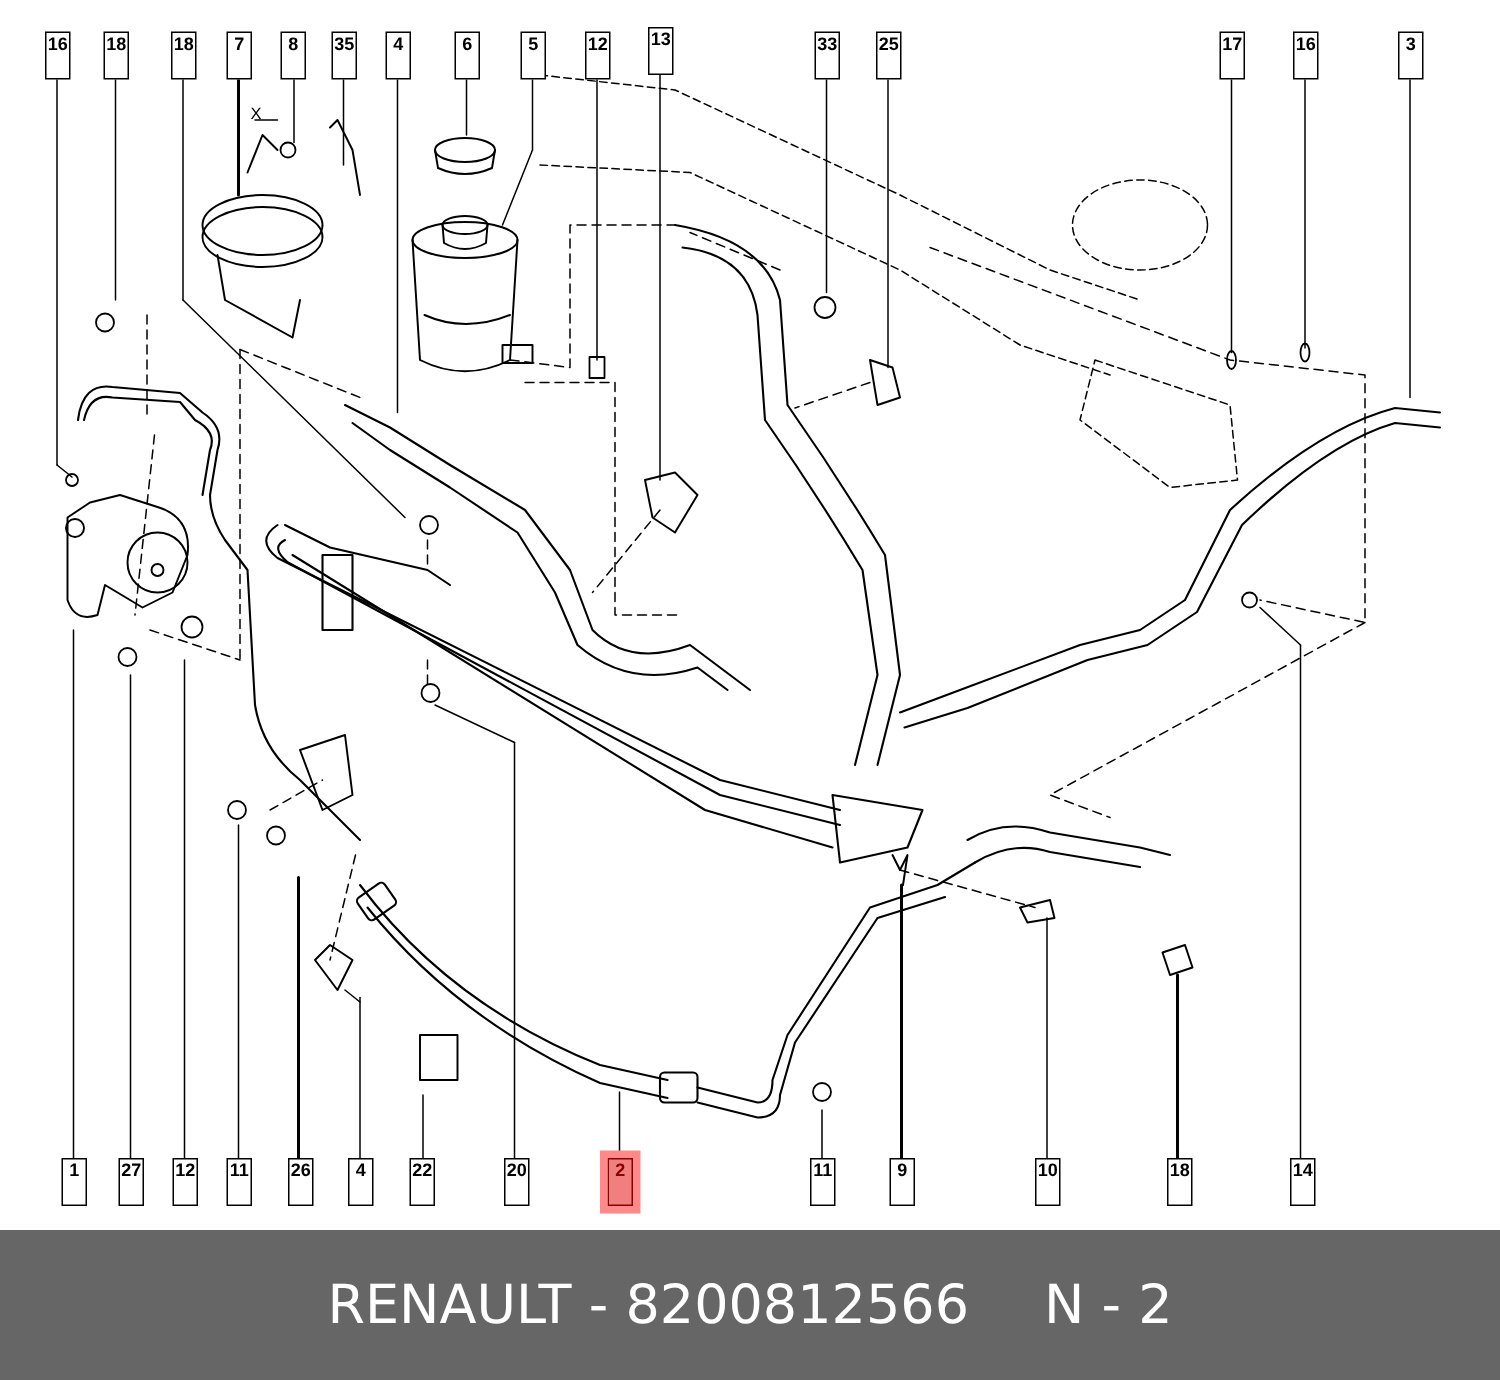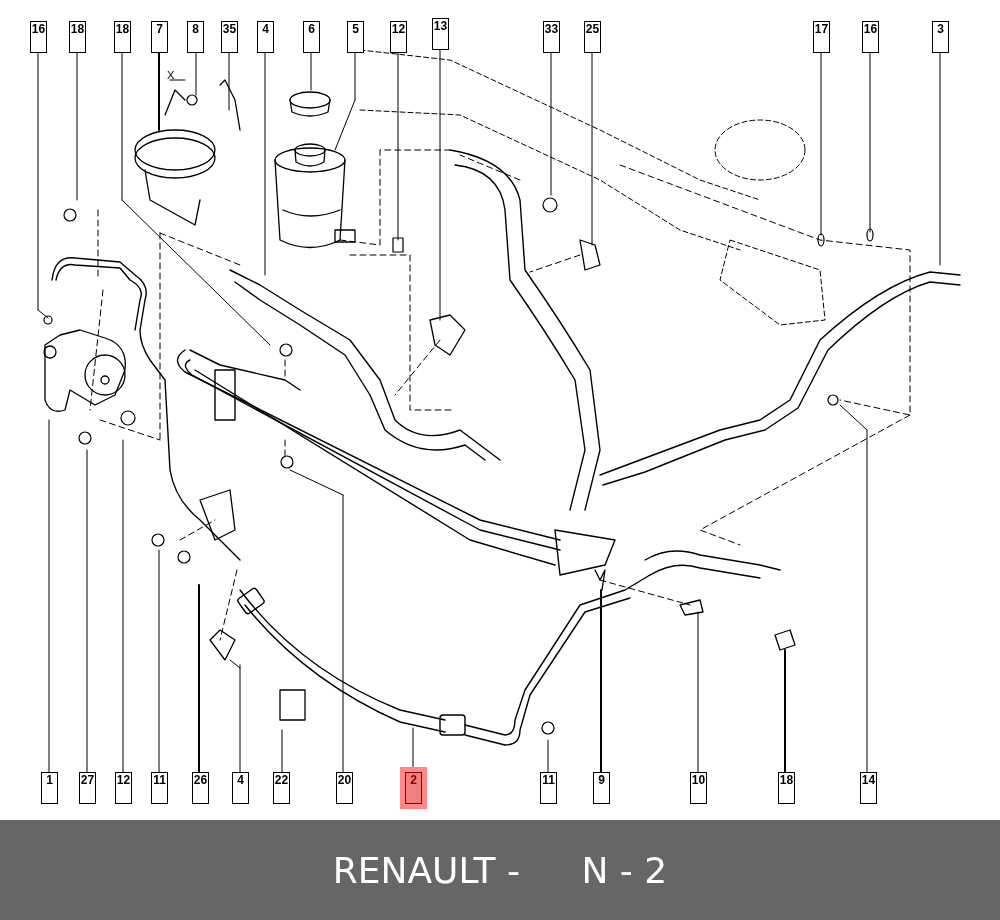--- a/index.html
+++ b/index.html
@@ -200,16 +200,16 @@
   <div class="callout" style="left:336px;top:772px">20</div>
   <div class="callout highlight" style="left:405px;top:772px">2</div>
   <div class="callout" style="left:540px;top:772px">11</div>
   <div class="callout" style="left:593px;top:772px">9</div>
   <div class="callout" style="left:690px;top:772px">10</div>
   <div class="callout" style="left:778px;top:772px">18</div>
   <div class="callout" style="left:860px;top:772px">14</div>
 </div>
 
 <div id="footer">
-  <span>RENAULT</span>&nbsp;<span>-</span>&nbsp;
+  <span>RENAULT</span>&nbsp;<span>-</span>&nbsp;<span>8200812566</span>
   <span class="gap"></span>
   <span>N - 2</span>
 </div>
 
 </body></html>

